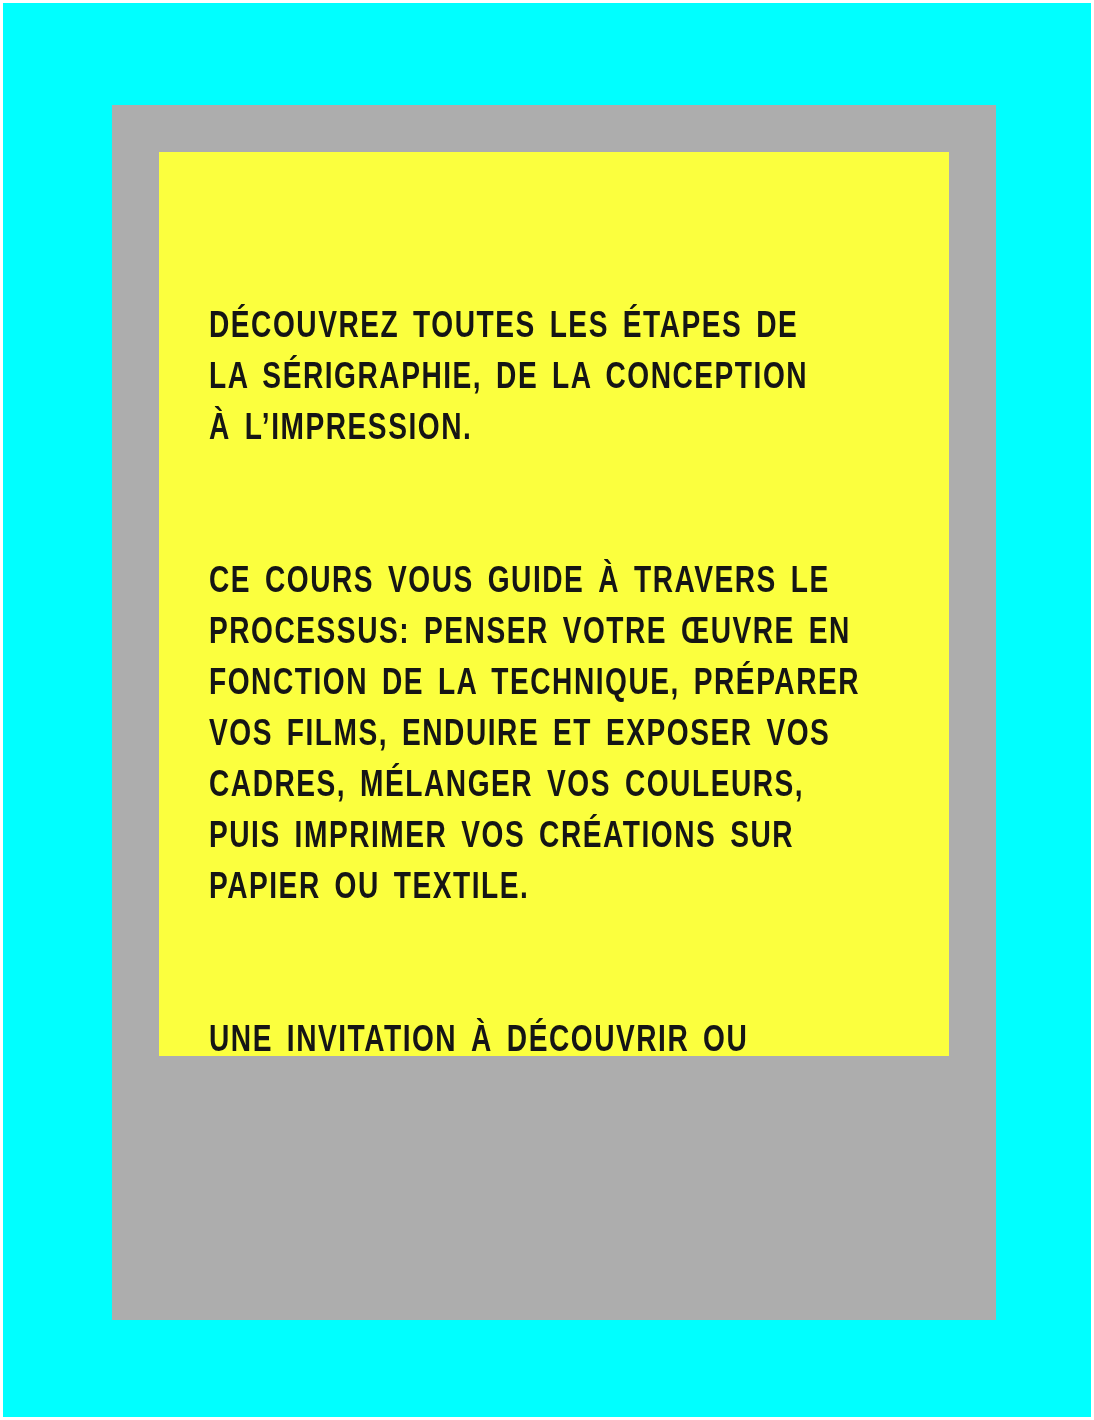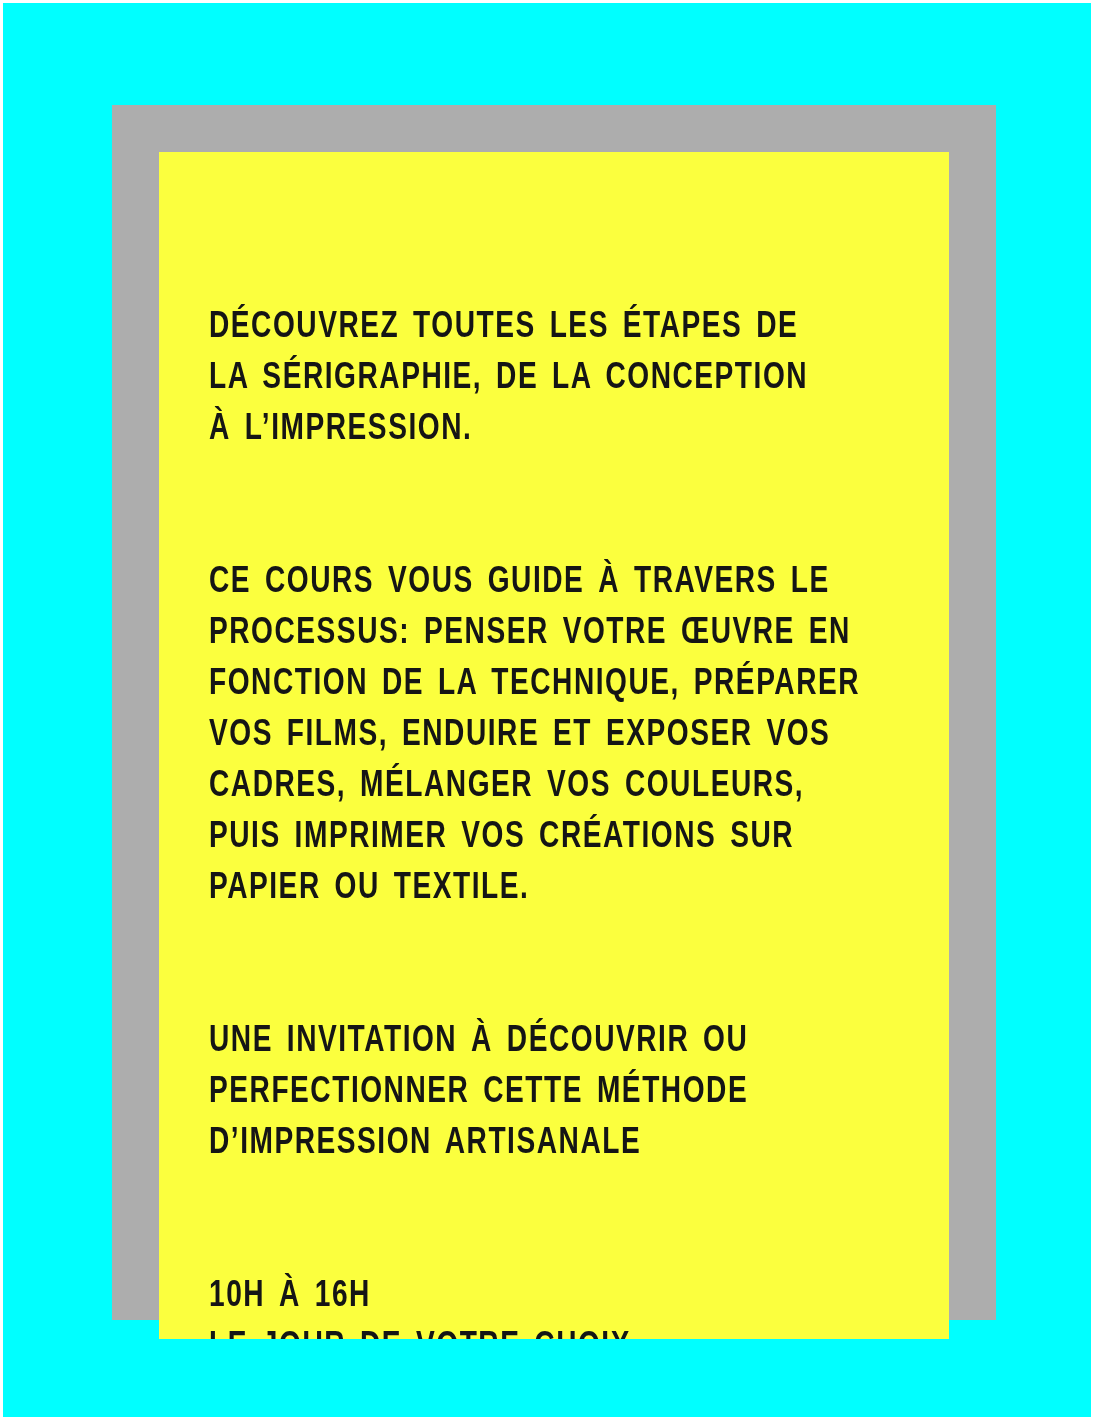--- a/index.html
+++ b/index.html
@@ -29,21 +29,21 @@
     top: 102px;
     width: 884px;
     height: 1215px;
     background: var(--frame, #adadad);
   }
   .yellow-panel {
     position: absolute;
     left: 47px;
     top: 47px;
     width: 790px;
-    height: 1187px;
+    height: 904px;
     background: var(--panel, #fbff3e);
     overflow: hidden;
   }
   .text-block {
     position: absolute;
     left: 50px;
     top: 96px;
     width: 1040px;
     transform: scaleX(0.76);
     transform-origin: 0 0;

